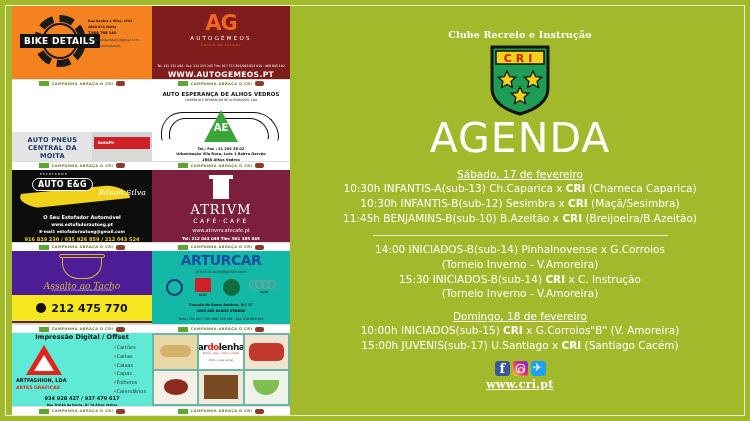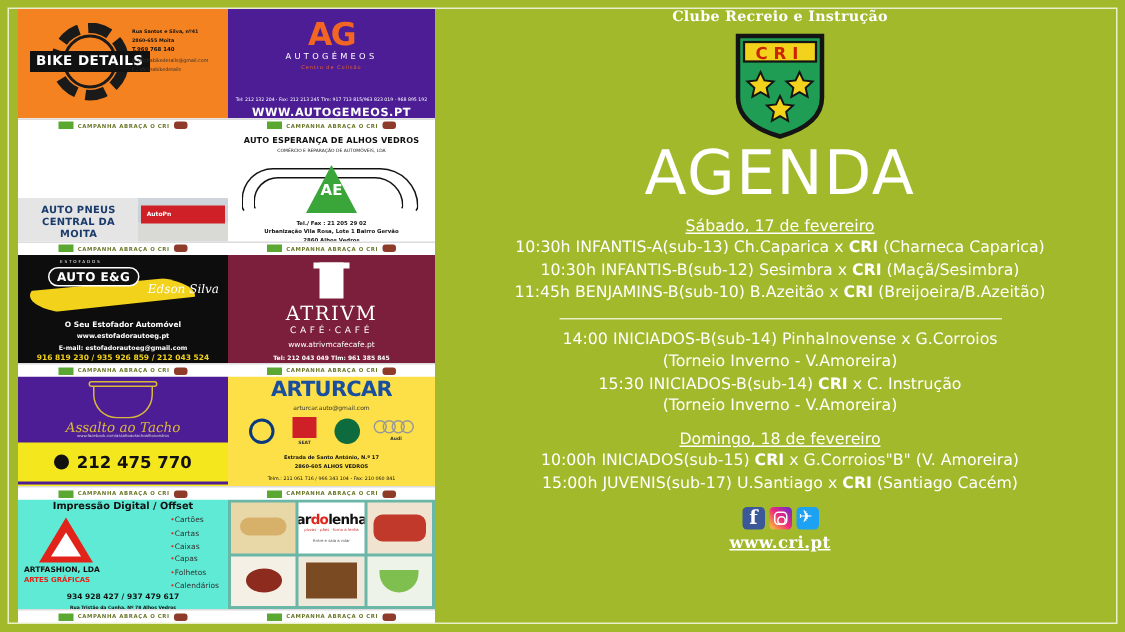--- a/index.html
+++ b/index.html
@@ -54,21 +54,21 @@
     font-family:"DejaVu Sans", sans-serif;
   }
   .bike .addr {
     position:absolute; right:4px; top:12px; width:60px; text-align:left;
     font-size:3.2px; line-height:1.9; color:#111; font-weight:bold;
   }
   .bike .addr .ph { color:#111; font-size:3.6px; }
   .bike .addr .dim { color:#333; font-weight:normal; }
 
   
-  .ag { background:#4c1d95; width:100%; height:100%; position:relative; }
+  .ag { background:#7f1d1d; width:100%; height:100%; position:relative; }
   .ag .logo {
     position:absolute; left:50%; transform:translateX(-50%); top:5px;
     font-size:21px; font-weight:bold; color:#f26522; letter-spacing:-1px;
     font-family:"DejaVu Sans", sans-serif;
   }
   .ag .nm { position:absolute; left:0; right:0; top:29px; text-align:center;
             color:#fff; font-size:5.5px; letter-spacing:2.2px; }
   .ag .sub { position:absolute; left:0; right:0; top:37px; text-align:center;
             color:#f26522; font-size:3.4px; letter-spacing:.6px; }
   .ag .bar {
@@ -183,21 +183,21 @@
   .ass .yel {
     position:absolute; left:0; right:0; top:44px; height:26px; background:#f5e71d;
     display:flex; align-items:center; justify-content:center; gap:5px;
   }
   .ass .yel .ic { width:10px; height:10px; border-radius:50%; background:#111; }
   .ass .yel .n { font-size:11px; font-weight:bold; color:#111; }
   .ass .fbl { position:absolute; left:0; right:0; top:38px; text-align:center; color:#ddd; font-size:2.6px; }
   .ass .ad3 { position:absolute; left:0; right:0; top:72px; text-align:center; color:#111; font-size:3px; background:#f5e71d; padding:1px 0; }
 
   
-  .art { width:100%; height:100%; position:relative; background:#fde047; }
+  .art { width:100%; height:100%; position:relative; background:#14b8a6; }
   .art .nm {
     position:absolute; left:0; right:0; top:1px; text-align:center;
     color:#1a4fa0; font-size:14px; font-weight:bold; letter-spacing:-.5px;
   }
   .art .em { position:absolute; left:0; right:0; top:18px; text-align:center; color:#333; font-size:4px; }
   .art .brands {
     position:absolute; left:0; right:0; top:26px; display:flex; justify-content:space-around;
     align-items:center; padding:0 8px;
   }
   .art .bi { text-align:center; }
@@ -253,21 +253,21 @@
   .lenha .food5::after { content:""; position:absolute; left:20%; top:28%; width:60%; height:46%; background:#7fbf4f; border-radius:0 0 40px 40px; }
 
   
   .agenda {
     position:absolute; left:300px; top:6px; right:10px; bottom:6px;
     color:#ffffff; text-align:center;
   }
   .club-name {
     font-family:"DejaVu Serif", serif;
     font-size:9.5px; font-weight:bold; color:#ffffff; letter-spacing:.2px;
-    margin-top:0;
+    margin-top:23px;
   }
   .shield-wrap { display:flex; justify-content:center; margin-top:4px; }
   .agenda-title {
     font-size:41px; color:#ffffff; letter-spacing:1px; line-height:1;
     margin-top:2px; font-weight:normal;
   }
   .day-head {
     font-size:10.5px; color:#ffffff; text-decoration:underline;
     margin-top:9px; margin-bottom:1px;
   }

